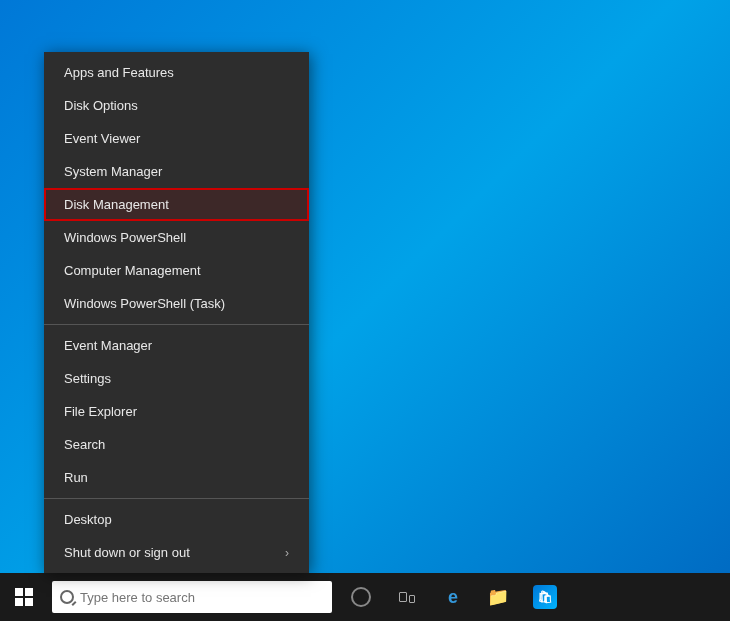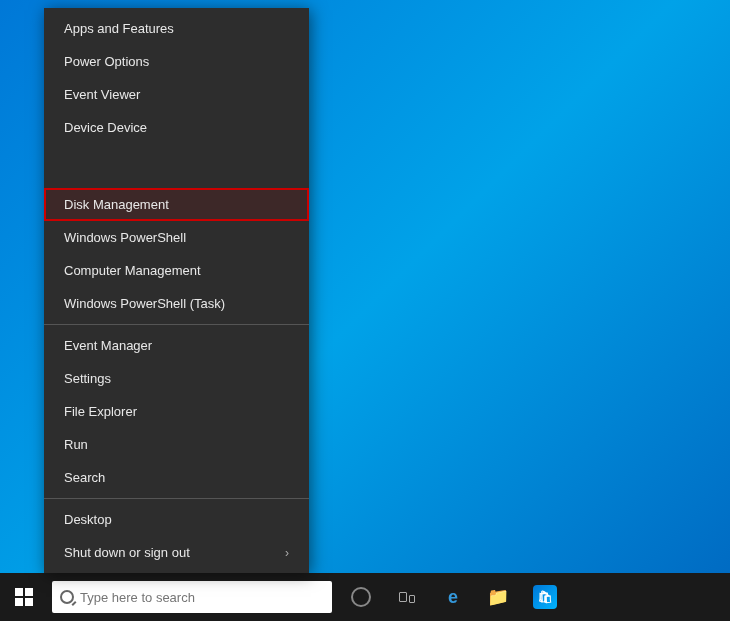--- a/index.html
+++ b/index.html
@@ -188,21 +188,20 @@
       white-space: nowrap;
       display: flex;
       align-items: center;
       justify-content: space-between;
     }
 
     .menu-item.highlighted {
       outline: 2px solid #cc0000;
       outline-offset: -2px;
       background: rgba(204, 0, 0, 0.1);
-      margin-top: 44px;
     }
 
     .menu-separator {
       height: 1px;
       background: #555;
       margin: 4px 0;
     }
 
     .menu-arrow {
       font-size: 12px;
@@ -212,27 +211,27 @@
 </head>
 <body>
 
 <div class="desktop">
 
   <div class="context-menu" id="context-menu-container">
   <div class="menu-item">
         <span>Apps and Features</span>
       </div>
       <div class="menu-item">
-        <span>Power Options</span>
+        <span>Disk Options</span>
       </div>
       <div class="menu-item">
         <span>Event Viewer</span>
       </div>
       <div class="menu-item">
-        <span>Device Device</span>
+        <span>System Manager</span>
       </div>
       <div class="menu-item highlighted">
         <span>Disk Management</span>
       </div>
       <div class="menu-item">
         <span>Windows PowerShell</span>
       </div>
       <div class="menu-item">
         <span>Computer Management</span>
       </div>
@@ -243,24 +242,24 @@
       <div class="menu-item">
         <span>Event Manager</span>
       </div>
       <div class="menu-item">
         <span>Settings</span>
       </div>
       <div class="menu-item">
         <span>File Explorer</span>
       </div>
       <div class="menu-item">
+        <span>Search</span>
+      </div>
+      <div class="menu-item">
         <span>Run</span>
-      </div>
-      <div class="menu-item">
-        <span>Search</span>
       </div>
       <div class="menu-separator"></div>
       <div class="menu-item">
         <span>Desktop</span>
       </div>
       <div class="menu-item">
         <span>Shut down or sign out</span>
         <span class="menu-arrow">›</span>
       </div>
     </div>

